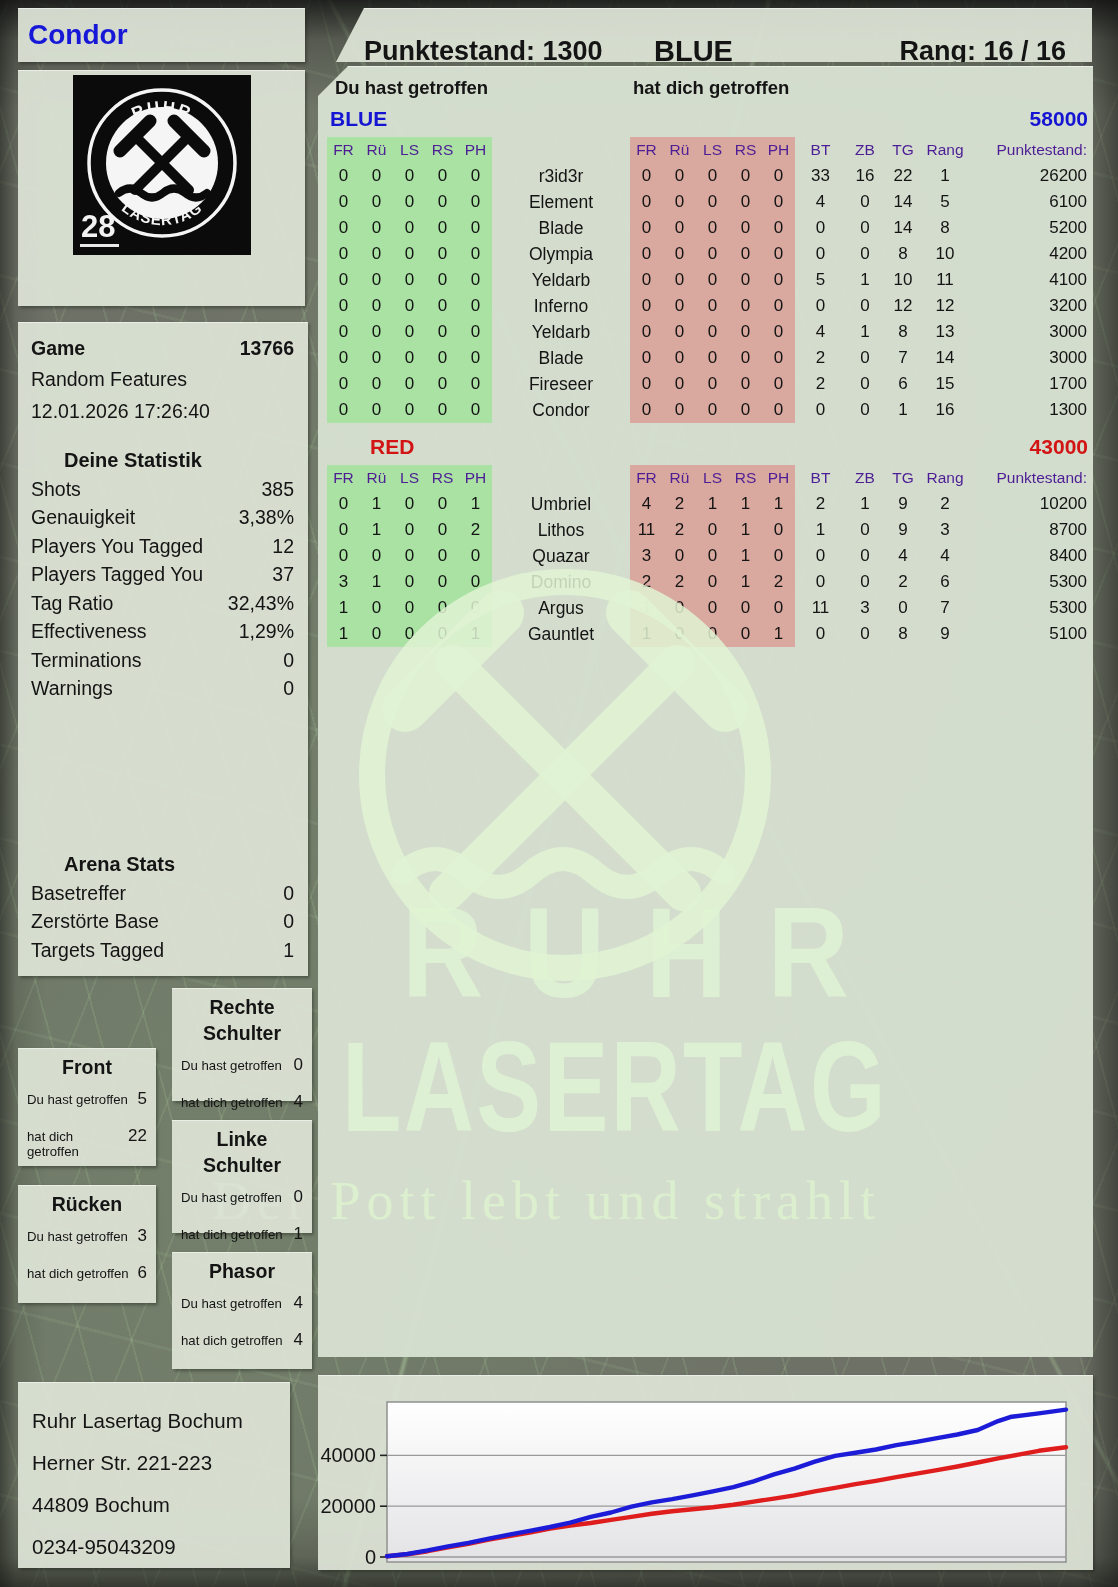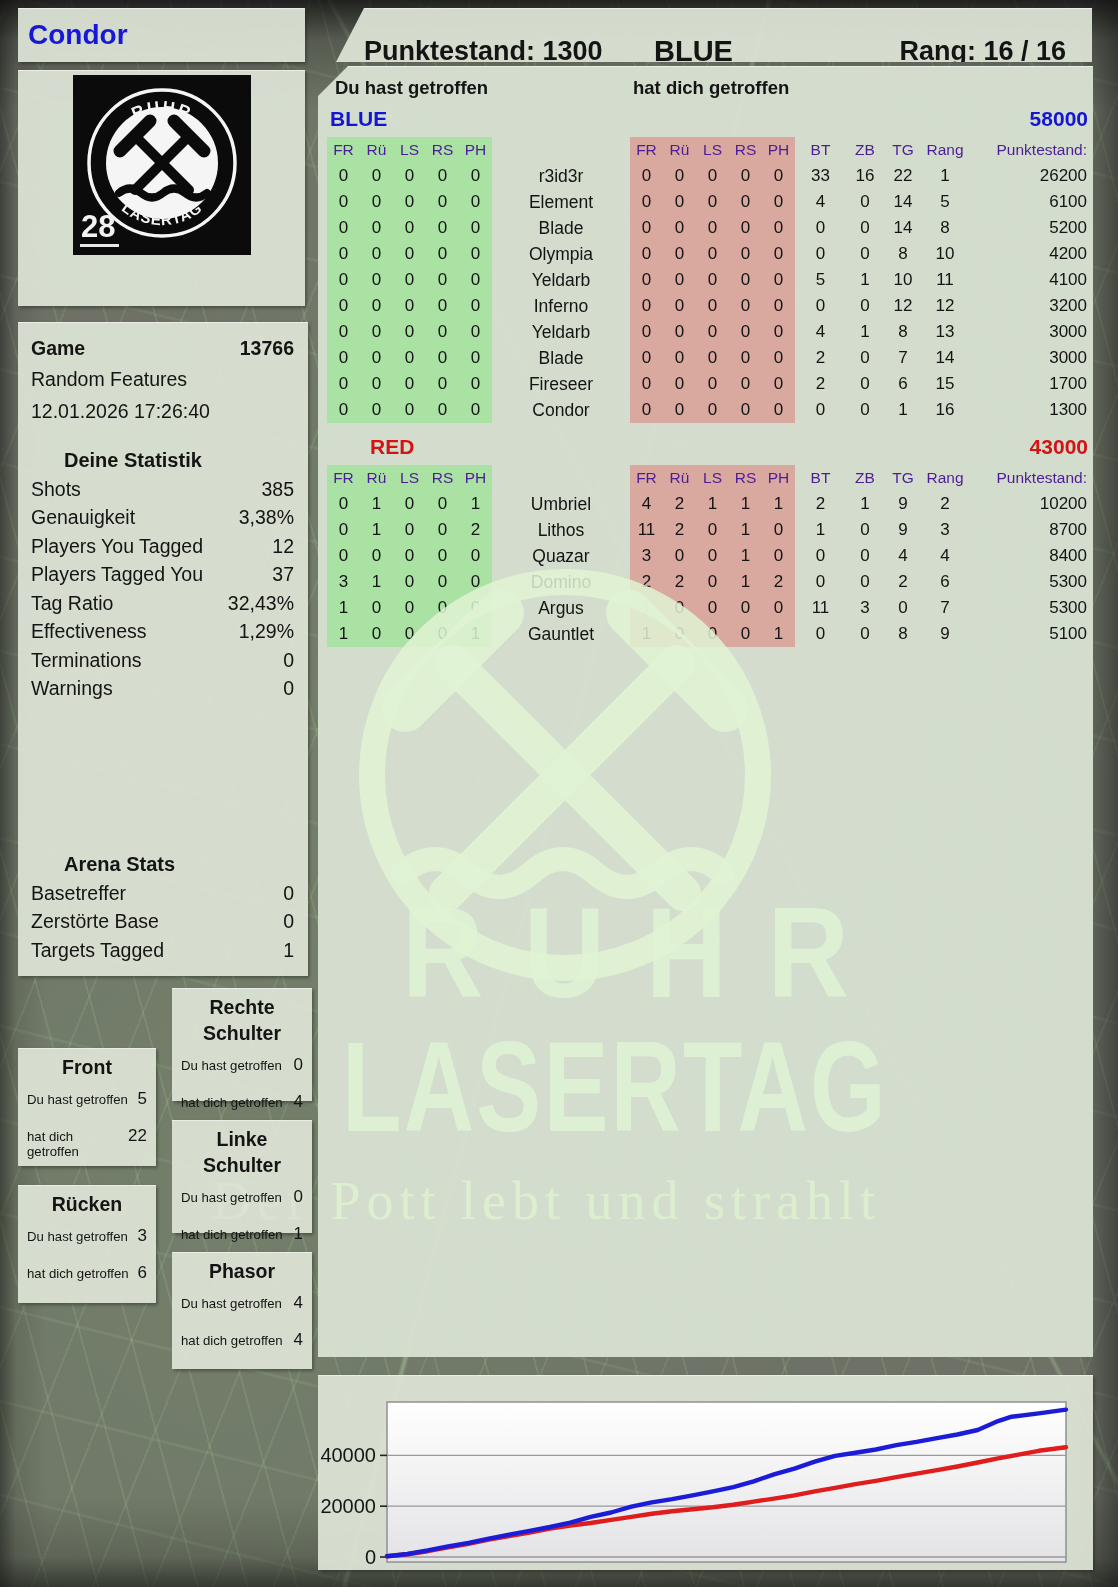--- a/index.html
+++ b/index.html
@@ -573,20 +573,26 @@
     <div class="bp-row">
         <span class="bp-label">Du hast getroffen</span>
         <span class="bp-val">4</span>
       </div>
     <div class="bp-row">
         <span class="bp-label">hat dich getroffen</span>
         <span class="bp-val">4</span>
       </div>
   </div>
 
+  <div class="panel address-panel">
+    <div class="addr-line">Ruhr Lasertag Bochum</div>
+    <div class="addr-line">Herner Str. 221-223</div>
+    <div class="addr-line">44809 Bochum</div>
+    <div class="addr-line">0234-95043209</div>
+  </div>
   <div class="panel chart-panel">
     <svg id="chart-svg" width="775" height="195">
         <defs>
           <linearGradient id="plotgrad" x1="0" y1="0" x2="0" y2="1">
             <stop offset="0" stop-color="#ffffff"></stop>
             <stop offset="1" stop-color="#e3e3e6"></stop>
           </linearGradient>
         </defs>
         <rect x="69" y="27" width="679" height="160" fill="url(#plotgrad)" stroke="#909090" stroke-width="1.5"></rect>
         <line x1="69" y1="182" x2="748" y2="182" stroke="#9a9a9a" stroke-width="1.3"></line>

